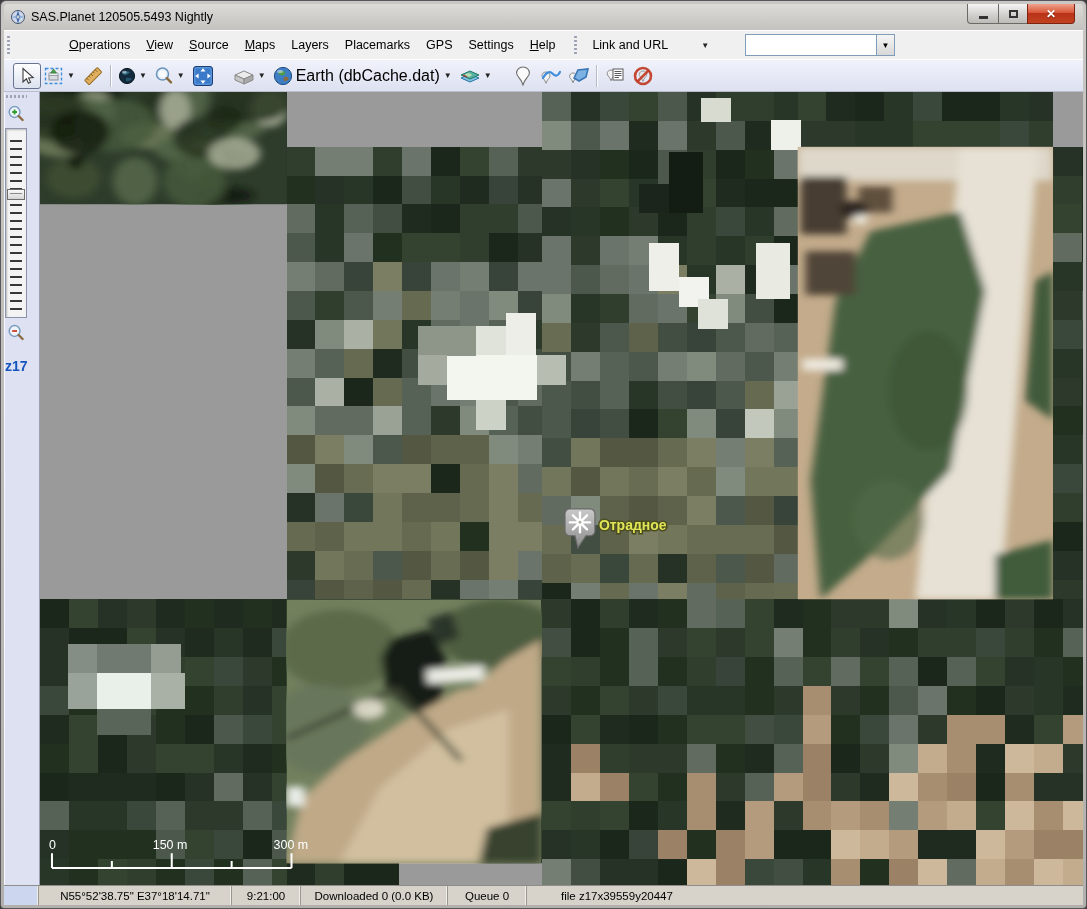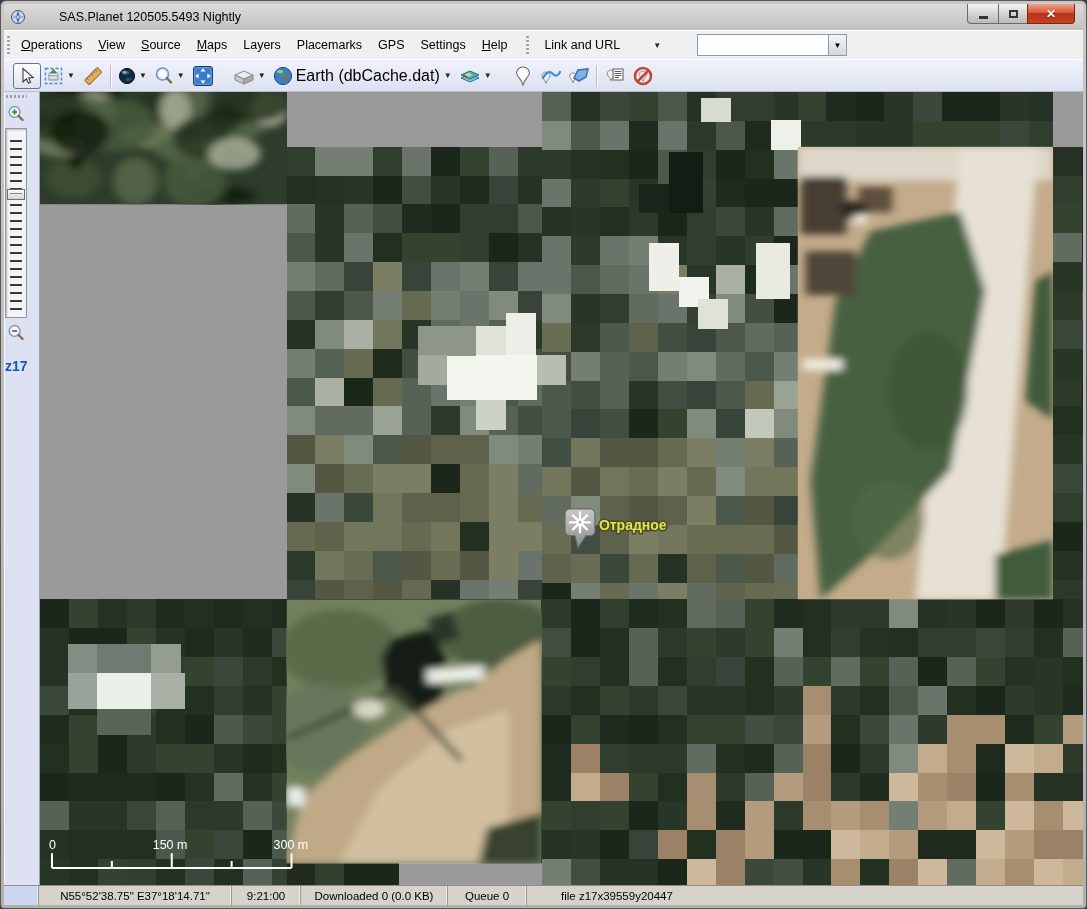--- a/index.html
+++ b/index.html
@@ -3,39 +3,39 @@
 <meta charset="utf-8">
 <style>
   html,body{margin:0;padding:0;background:#3c3c3c;font-family:"Liberation Sans",sans-serif;}
   .window{width:1087px;height:909px;box-sizing:border-box;position:relative;
     background:linear-gradient(#c9c7c4,#b2b0ad);border:1px solid #58565a;
     border-radius:6px 6px 4px 4px;overflow:hidden;padding:3px;}
   .inner{display:flex;flex-direction:column;height:100%;box-sizing:border-box;}
 
   
   .titlebar{height:26px;display:flex;align-items:center;position:relative;
-    background:linear-gradient(#dddbd8,#c4c2bf);border-radius:4px 4px 0 0;gap:28px;}
+    background:linear-gradient(#dddbd8,#c4c2bf);border-radius:4px 4px 0 0;}
   .titlebar .appicon{width:16px;height:16px;margin:0 5px 0 6px;}
   .titlebar .title{font-size:12.5px;color:#000;}
   .winbtns{position:absolute;top:0;right:8px;display:flex;}
   .winbtn{height:19px;border:1px solid #6c6a67;border-top:none;display:flex;align-items:center;justify-content:center;
     background:linear-gradient(#f4f4f4,#cfcecb 60%,#bdbbb8);color:#333;font-size:10px;}
   .winbtn.min{width:30px;border-radius:0 0 0 4px;border-right:none;}
   .winbtn.max{width:28px;border-right:none;}
   .winbtn.close{width:46px;border-radius:0 0 4px 0;
     background:linear-gradient(#efa28e,#d8573a 45%,#b83318 50%,#c2431f);color:#fff;border-color:#7c2312;}
   .glyph-min{width:9px;height:3px;background:#333;margin-top:8px;}
   .glyph-max{width:9px;height:8px;border:2px solid #333;box-sizing:border-box;}
   .glyph-x{font-size:12px;font-weight:bold;color:#fff;text-shadow:0 1px 1px #7a1d0c;line-height:1;}
 
   
   .menubar{height:28px;background:#f0f0f0;display:flex;align-items:stretch;border-top:1px solid #fff;}
   .gripper{width:5px;margin:4px 2px;background-image:radial-gradient(circle,#9aa0b4 1.1px,rgba(0,0,0,0) 1.3px);
     background-size:5px 4px;background-position:center;}
-  .menuitems{display:flex;align-items:center;}
+  .menuitems{display:flex;align-items:center;margin-left:48px;}
   .menu-item{padding:3px 8px;font-size:12.5px;color:#000;cursor:default;}
   .menu-item u{text-decoration:underline;}
   .linkbar{display:flex;align-items:center;margin-left:6px;gap:28px;}
   .linkbar-label{font-size:12.5px;padding:0 3px 0 6px;}
   .caret{font-size:8px;color:#222;padding:0 2px;}
   .combo{width:148px;height:20px;background:#fff;border:1px solid #7f9db9;display:flex;margin-left:6px;}
   .combo-text{flex:1;font-size:12px;padding:2px 3px;color:#000;}
   .combo-btn{width:17px;border-left:1px solid #7f9db9;background:linear-gradient(#f5f5f5,#d8d8d8);
     display:flex;align-items:center;justify-content:center;font-size:8px;color:#000;}
 

